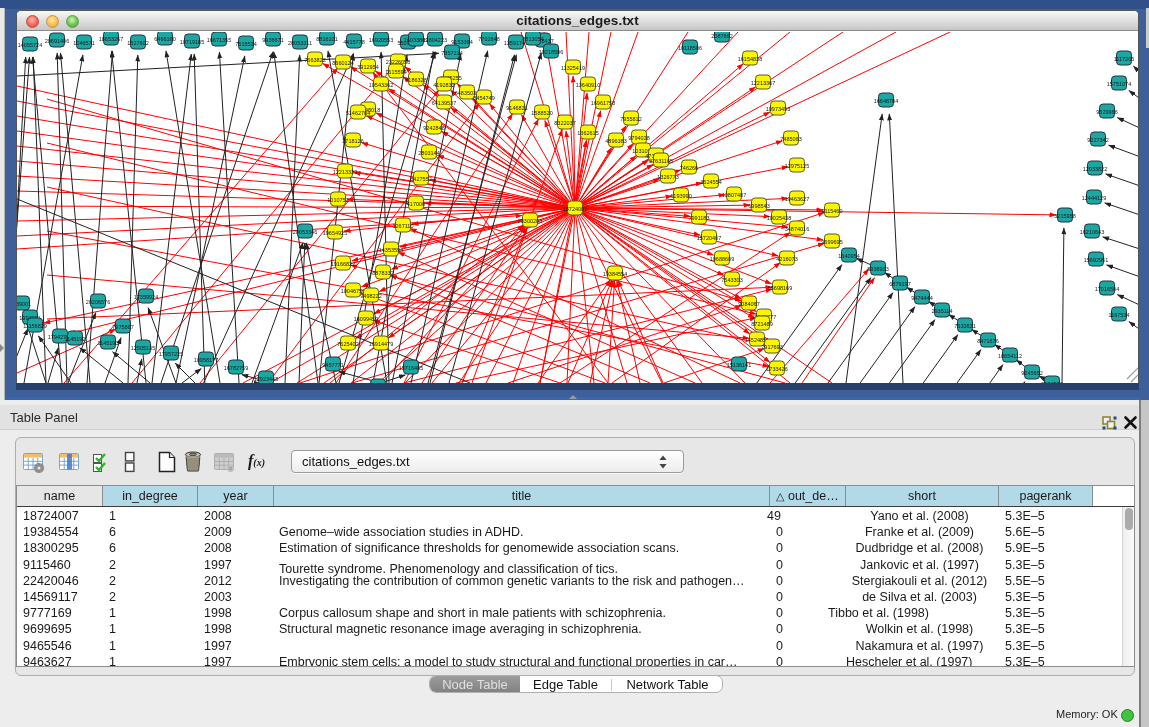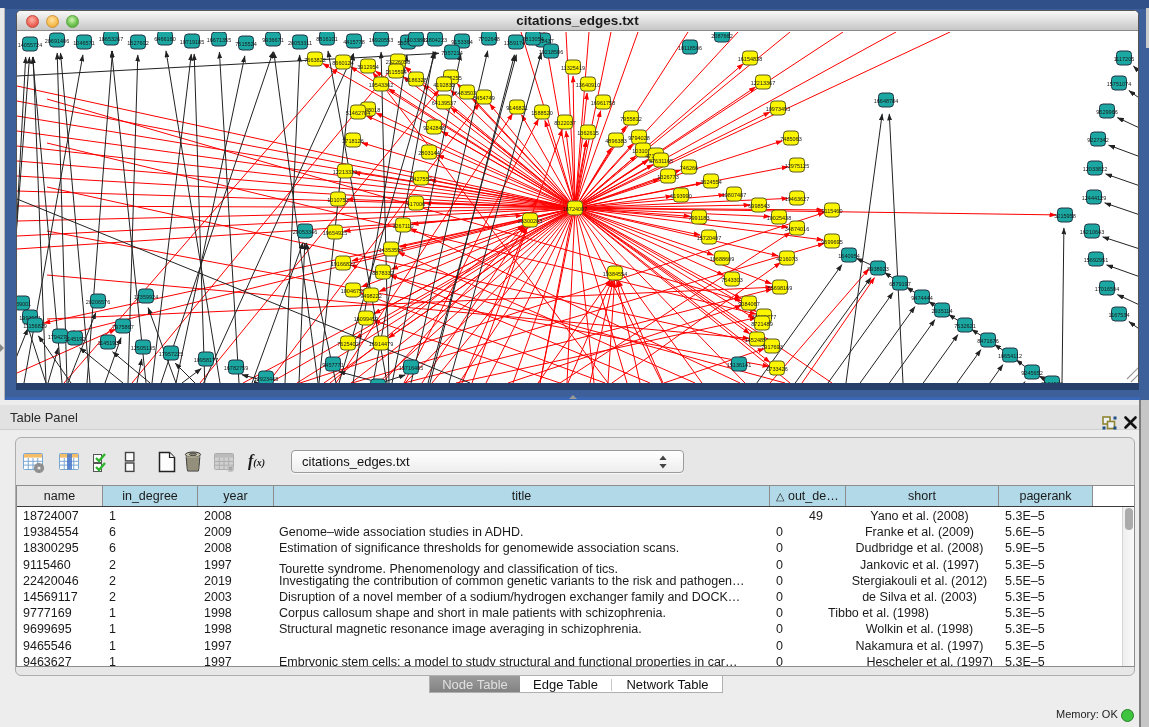--- a/index.html
+++ b/index.html
@@ -693,21 +693,21 @@
         <div style="position:absolute;left:257px;top:0;width:496px;height:20px;background:#b2d9e7;border-right:1px solid #8c8c8c;text-align:center;line-height:20px">title</div>
         <div style="position:absolute;left:753px;top:0;width:76px;height:20px;background:#b2d9e7;border-right:1px solid #8c8c8c;padding-left:6px;text-align:left;line-height:20px"><span style="font-size:11px">△</span> out_de…</div>
         <div style="position:absolute;left:829px;top:0;width:153px;height:20px;background:#b2d9e7;border-right:1px solid #8c8c8c;text-align:center;line-height:20px">short</div>
         <div style="position:absolute;left:982px;top:0;width:94px;height:20px;background:#b2d9e7;border-right:1px solid #8c8c8c;text-align:center;line-height:20px">pagerank</div>
       </div>
     <div class="abs" style="left:0;top:21px;width:1117px;height:160px">
         <div style="position:absolute;left:0;top:1.0px;width:1117px;height:16.2px;line-height:16.2px">
           <div style="position:absolute;left:6px;top:0;white-space:nowrap">18724007</div>
           <div style="position:absolute;left:92px;top:0;white-space:nowrap">1</div>
           <div style="position:absolute;left:187px;top:0;white-space:nowrap">2008</div>
-          <div style="position:absolute;left:792px;top:0;white-space:nowrap">49</div>
+          <div style="position:absolute;left:750px;top:0;white-space:nowrap">49</div>
           <div style="position:absolute;left:829px;top:0;width:147px;text-align:center">Yano et al. (2008)</div>
           <div style="position:absolute;left:988px;top:0;white-space:nowrap">5.3E–5</div>
         </div>
         <div style="position:absolute;left:0;top:17.2px;width:1117px;height:16.2px;line-height:16.2px">
           <div style="position:absolute;left:6px;top:0;white-space:nowrap">19384554</div>
           <div style="position:absolute;left:92px;top:0;white-space:nowrap">6</div>
           <div style="position:absolute;left:187px;top:0;white-space:nowrap">2009</div>
           <div style="position:absolute;left:262px;top:0;white-space:nowrap">Genome–wide association studies in ADHD.</div>
           <div style="position:absolute;left:759px;top:0;white-space:nowrap">0</div>
           <div style="position:absolute;left:829px;top:0;width:147px;text-align:center">Franke et al. (2009)</div>
@@ -727,31 +727,30 @@
           <div style="position:absolute;left:92px;top:0;white-space:nowrap">2</div>
           <div style="position:absolute;left:187px;top:0;white-space:nowrap">1997</div>
           <div style="position:absolute;left:262px;top:4px;white-space:nowrap">Tourette syndrome. Phenomenology and classification of tics.</div>
           <div style="position:absolute;left:759px;top:0;white-space:nowrap">0</div>
           <div style="position:absolute;left:829px;top:0;width:147px;text-align:center">Jankovic et al. (1997)</div>
           <div style="position:absolute;left:988px;top:0;white-space:nowrap">5.3E–5</div>
         </div>
         <div style="position:absolute;left:0;top:65.8px;width:1117px;height:16.2px;line-height:16.2px">
           <div style="position:absolute;left:6px;top:0;white-space:nowrap">22420046</div>
           <div style="position:absolute;left:92px;top:0;white-space:nowrap">2</div>
-          <div style="position:absolute;left:187px;top:0;white-space:nowrap">2019</div>
+          <div style="position:absolute;left:187px;top:0;white-space:nowrap">2012</div>
           <div style="position:absolute;left:262px;top:0;white-space:nowrap">Investigating the contribution of common genetic variants to the risk and pathogen…</div>
           <div style="position:absolute;left:759px;top:0;white-space:nowrap">0</div>
           <div style="position:absolute;left:829px;top:0;width:147px;text-align:center">Stergiakouli et al. (2012)</div>
           <div style="position:absolute;left:988px;top:0;white-space:nowrap">5.5E–5</div>
         </div>
         <div style="position:absolute;left:0;top:82.0px;width:1117px;height:16.2px;line-height:16.2px">
           <div style="position:absolute;left:6px;top:0;white-space:nowrap">14569117</div>
           <div style="position:absolute;left:92px;top:0;white-space:nowrap">2</div>
           <div style="position:absolute;left:187px;top:0;white-space:nowrap">2003</div>
-          <div style="position:absolute;left:262px;top:0;white-space:nowrap">Disruption of a novel member of a sodium/hydrogen exchanger family and DOCK…</div>
           <div style="position:absolute;left:759px;top:0;white-space:nowrap">0</div>
           <div style="position:absolute;left:829px;top:0;width:147px;text-align:center">de Silva et al. (2003)</div>
           <div style="position:absolute;left:988px;top:0;white-space:nowrap">5.3E–5</div>
         </div>
         <div style="position:absolute;left:0;top:98.2px;width:1117px;height:16.2px;line-height:16.2px">
           <div style="position:absolute;left:6px;top:0;white-space:nowrap">9777169</div>
           <div style="position:absolute;left:92px;top:0;white-space:nowrap">1</div>
           <div style="position:absolute;left:187px;top:0;white-space:nowrap">1998</div>
           <div style="position:absolute;left:262px;top:0;white-space:nowrap">Corpus callosum shape and short in male patients with schizophrenia.</div>
           <div style="position:absolute;left:759px;top:0;white-space:nowrap">0</div>
@@ -774,30 +773,30 @@
           <div style="position:absolute;left:759px;top:0;white-space:nowrap">0</div>
           <div style="position:absolute;left:829px;top:0;width:147px;text-align:center">Nakamura et al. (1997)</div>
           <div style="position:absolute;left:988px;top:0;white-space:nowrap">5.3E–5</div>
         </div>
         <div style="position:absolute;left:0;top:146.8px;width:1117px;height:16.2px;line-height:16.2px">
           <div style="position:absolute;left:6px;top:0;white-space:nowrap">9463627</div>
           <div style="position:absolute;left:92px;top:0;white-space:nowrap">1</div>
           <div style="position:absolute;left:187px;top:0;white-space:nowrap">1997</div>
           <div style="position:absolute;left:262px;top:0;white-space:nowrap">Embryonic stem cells: a model to study structural and functional properties in car…</div>
           <div style="position:absolute;left:759px;top:0;white-space:nowrap">0</div>
-          <div style="position:absolute;left:829px;top:0;width:147px;text-align:right">Hescheler et al. (1997)</div>
+          <div style="position:absolute;left:829px;top:0;width:147px;text-align:left">Hescheler et al. (1997)</div>
           <div style="position:absolute;left:988px;top:0;white-space:nowrap">5.3E–5</div>
         </div>
       </div>
     <div class="abs" style="left:1105px;top:21px;width:12px;height:160px;background:linear-gradient(90deg,#eee,#fafafa);border-left:1px solid #d5d5d5">
       <div class="abs" style="left:1.5px;top:1px;width:8px;height:22px;background:#ababab;border-radius:5px"></div>
     </div>
   </div>
 
-  <div class="abs" style="left:429px;top:275px;width:294px;height:18px;border:1px solid #b0b0b0;border-radius:0;background:#fff;font-size:13px;line-height:17px;text-align:center;overflow:hidden">
+  <div class="abs" style="left:429px;top:275px;width:294px;height:18px;border:1px solid #b0b0b0;border-radius:7px;background:#fff;font-size:13px;line-height:17px;text-align:center;overflow:hidden">
     <div class="abs" style="left:0;top:0;width:90px;height:18px;background:linear-gradient(#9c9c9c,#7f7f7f);color:#e0e0e0">Node Table</div>
     <div class="abs" style="left:90px;top:0;width:91px;height:18px;color:#111">Edge Table</div>
     <div class="abs" style="left:181px;top:3px;width:1px;height:12px;background:#c9c9c9"></div>
     <div class="abs" style="left:181px;top:0;width:113px;height:18px;color:#111">Network Table</div>
   </div>
 
   <div class="abs" style="left:1056px;top:308px;font-size:11px;color:#222">Memory: OK</div>
   <div class="abs" style="left:1121px;top:309px;width:13px;height:13px;border-radius:50%;background:#3ec43e;border:1.5px solid #2a7f2a"></div>
 </div>
 

